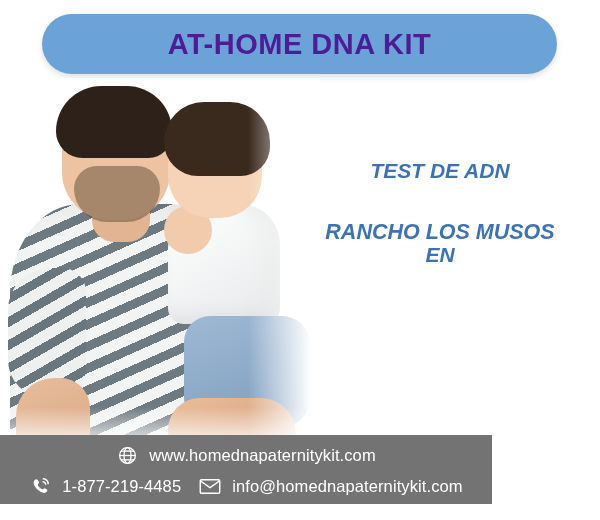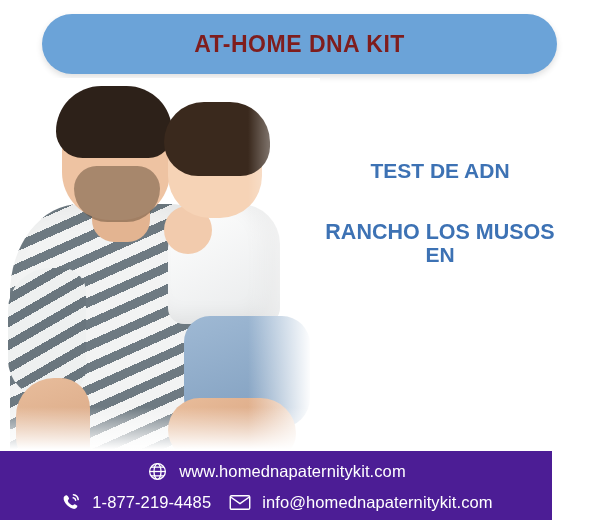--- a/index.html
+++ b/index.html
@@ -29,22 +29,22 @@
     width: 515px;
     height: 60px;
     background: #6ba3d8;
     border-radius: 30px;
     box-shadow: 0 3px 6px rgba(0,0,0,0.13);
     display: flex;
     align-items: center;
     justify-content: center;
   }
   .header-title {
-    color: #7f1d1d;
-    font-size: 23px;
+    color: #4c1d95;
+    font-size: 29px;
     font-weight: bold;
     letter-spacing: 0.5px;
     line-height: 1;
     white-space: nowrap;
   }
 
   
   .photo {
     position: absolute;
     left: 0px;
@@ -221,33 +221,34 @@
     top: 160px;
     width: 300px;
     text-align: center;
   }
   .headline-line {
     color: #3d72b4;
     font-weight: bold;
     font-size: 21px;
     line-height: 1;
     white-space: nowrap;
+    font-style: italic;
   }
   .headline-line.l1 { margin-bottom: 41px; }
   .headline-line.l2 { margin-bottom: 41px; }
   .headline-line.l3 { font-size: 21.5px; }
 
   
   .footer {
     position: absolute;
     left: 0;
-    bottom: 0;
-    width: 552px;
+    bottom: 16px;
+    width: 492px;
     height: 69px;
-    background: #4c1d95;
+    background: #737373;
     color: #ffffff;
   }
   .footer-row {
     display: flex;
     align-items: center;
     justify-content: center;
     gap: 12px;
     height: 30px;
   }
   .footer-row.row1 { margin-top: 5px; }

